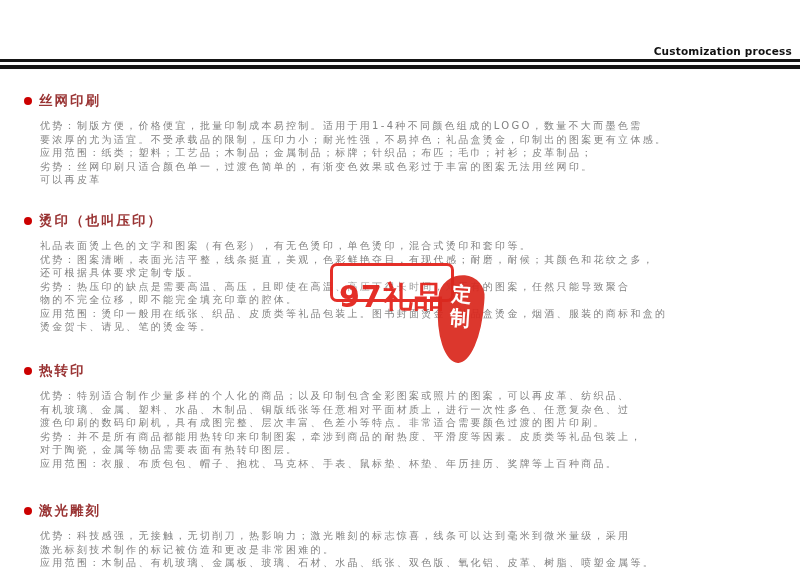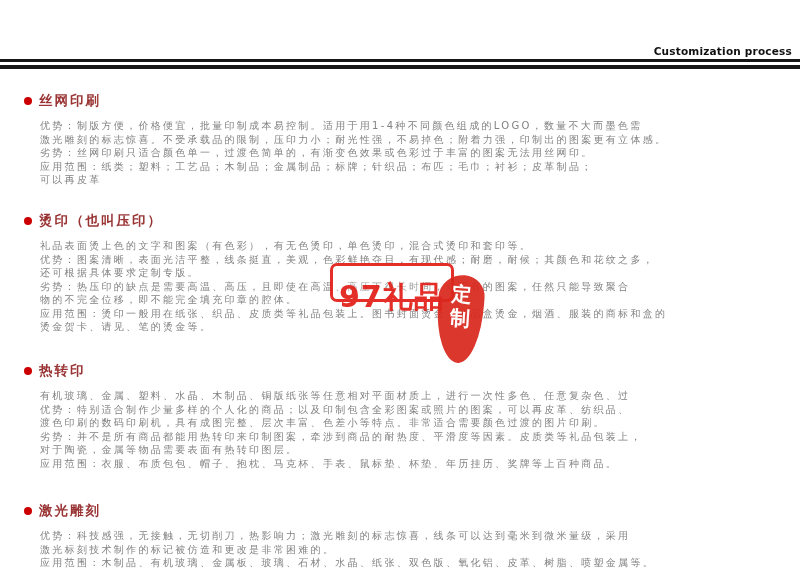--- a/index.html
+++ b/index.html
@@ -139,23 +139,23 @@
     <div class="bar-thick"></div>
   </div>
 
   <section class="sec" style="top:94px">
     <div class="sec-heading">
       <span class="bullet"></span>
       <span class="sec-title">丝网印刷</span>
     </div>
     <div class="sec-body">
       <div class="line">优势：制版方便，价格便宜，批量印制成本易控制。适用于用1-4种不同颜色组成的LOGO，数量不大而墨色需</div>
-      <div class="line">激光雕刻的标志惊喜。不受承载品的限制，压印力小；耐光性强，不易掉色；附着力强，印制出的图案更有立体感。</div>
+      <div class="line">要浓厚的尤为适宜。不受承载品的限制，压印力小；耐光性强，不易掉色；礼品盒烫金，印制出的图案更有立体感。</div>
+      <div class="line">应用范围：纸类；塑料；工艺品；木制品；金属制品；标牌；针织品；布匹；毛巾；衬衫；皮革制品；</div>
       <div class="line">劣势：丝网印刷只适合颜色单一，过渡色简单的，有渐变色效果或色彩过于丰富的图案无法用丝网印。</div>
-      <div class="line">应用范围：纸类；塑料；工艺品；木制品；金属制品；标牌；针织品；布匹；毛巾；衬衫；皮革制品；</div>
       <div class="line">可以再皮革</div>
     </div>
   </section>
 
   <section class="sec" style="top:214px">
     <div class="sec-heading">
       <span class="bullet"></span>
       <span class="sec-title">烫印（也叫压印）</span>
     </div>
     <div class="sec-body">
@@ -168,22 +168,22 @@
       <div class="line">烫金贺卡、请见、笔的烫金等。</div>
     </div>
   </section>
 
   <section class="sec" style="top:364px">
     <div class="sec-heading">
       <span class="bullet"></span>
       <span class="sec-title">热转印</span>
     </div>
     <div class="sec-body">
+      <div class="line">优势：特别适合制作少量多样的个人化的商品；以及印制包含全彩图案或照片的图案，可以再皮革、纺织品、</div>
       <div class="line">有机玻璃、金属、塑料、水晶、木制品、铜版纸张等任意相对平面材质上，进行一次性多色、任意复杂色、过</div>
-      <div class="line">优势：特别适合制作少量多样的个人化的商品；以及印制包含全彩图案或照片的图案，可以再皮革、纺织品、</div>
       <div class="line">渡色印刷的数码印刷机，具有成图完整、层次丰富、色差小等特点。非常适合需要颜色过渡的图片印刷。</div>
       <div class="line">劣势：并不是所有商品都能用热转印来印制图案，牵涉到商品的耐热度、平滑度等因素。皮质类等礼品包装上，</div>
       <div class="line">对于陶瓷，金属等物品需要表面有热转印图层。</div>
       <div class="line">应用范围：衣服、布质包包、帽子、抱枕、马克杯、手表、鼠标垫、杯垫、年历挂历、奖牌等上百种商品。</div>
     </div>
   </section>
 
   <section class="sec" style="top:504px">
     <div class="sec-heading">
       <span class="bullet"></span>

